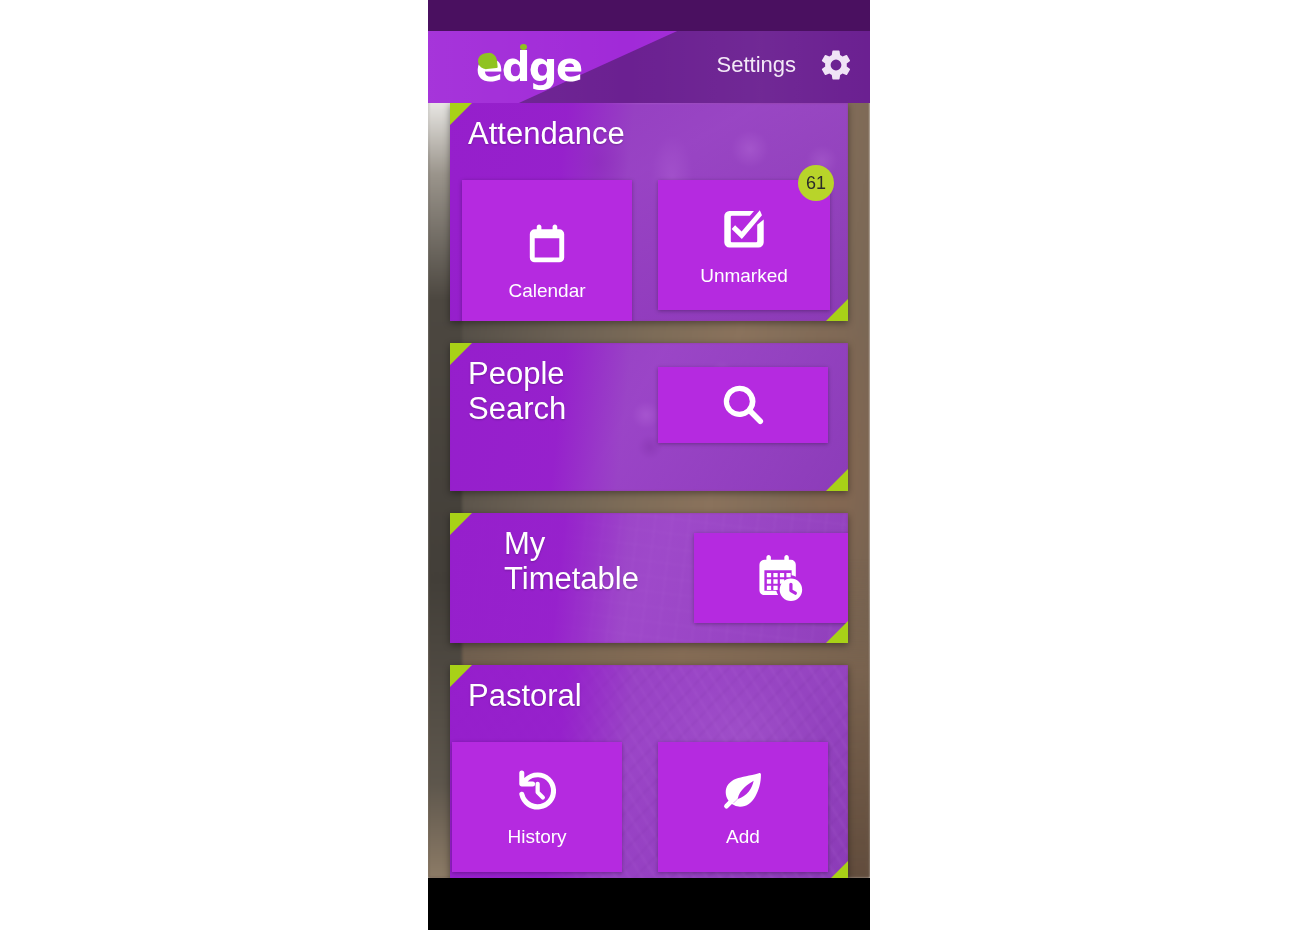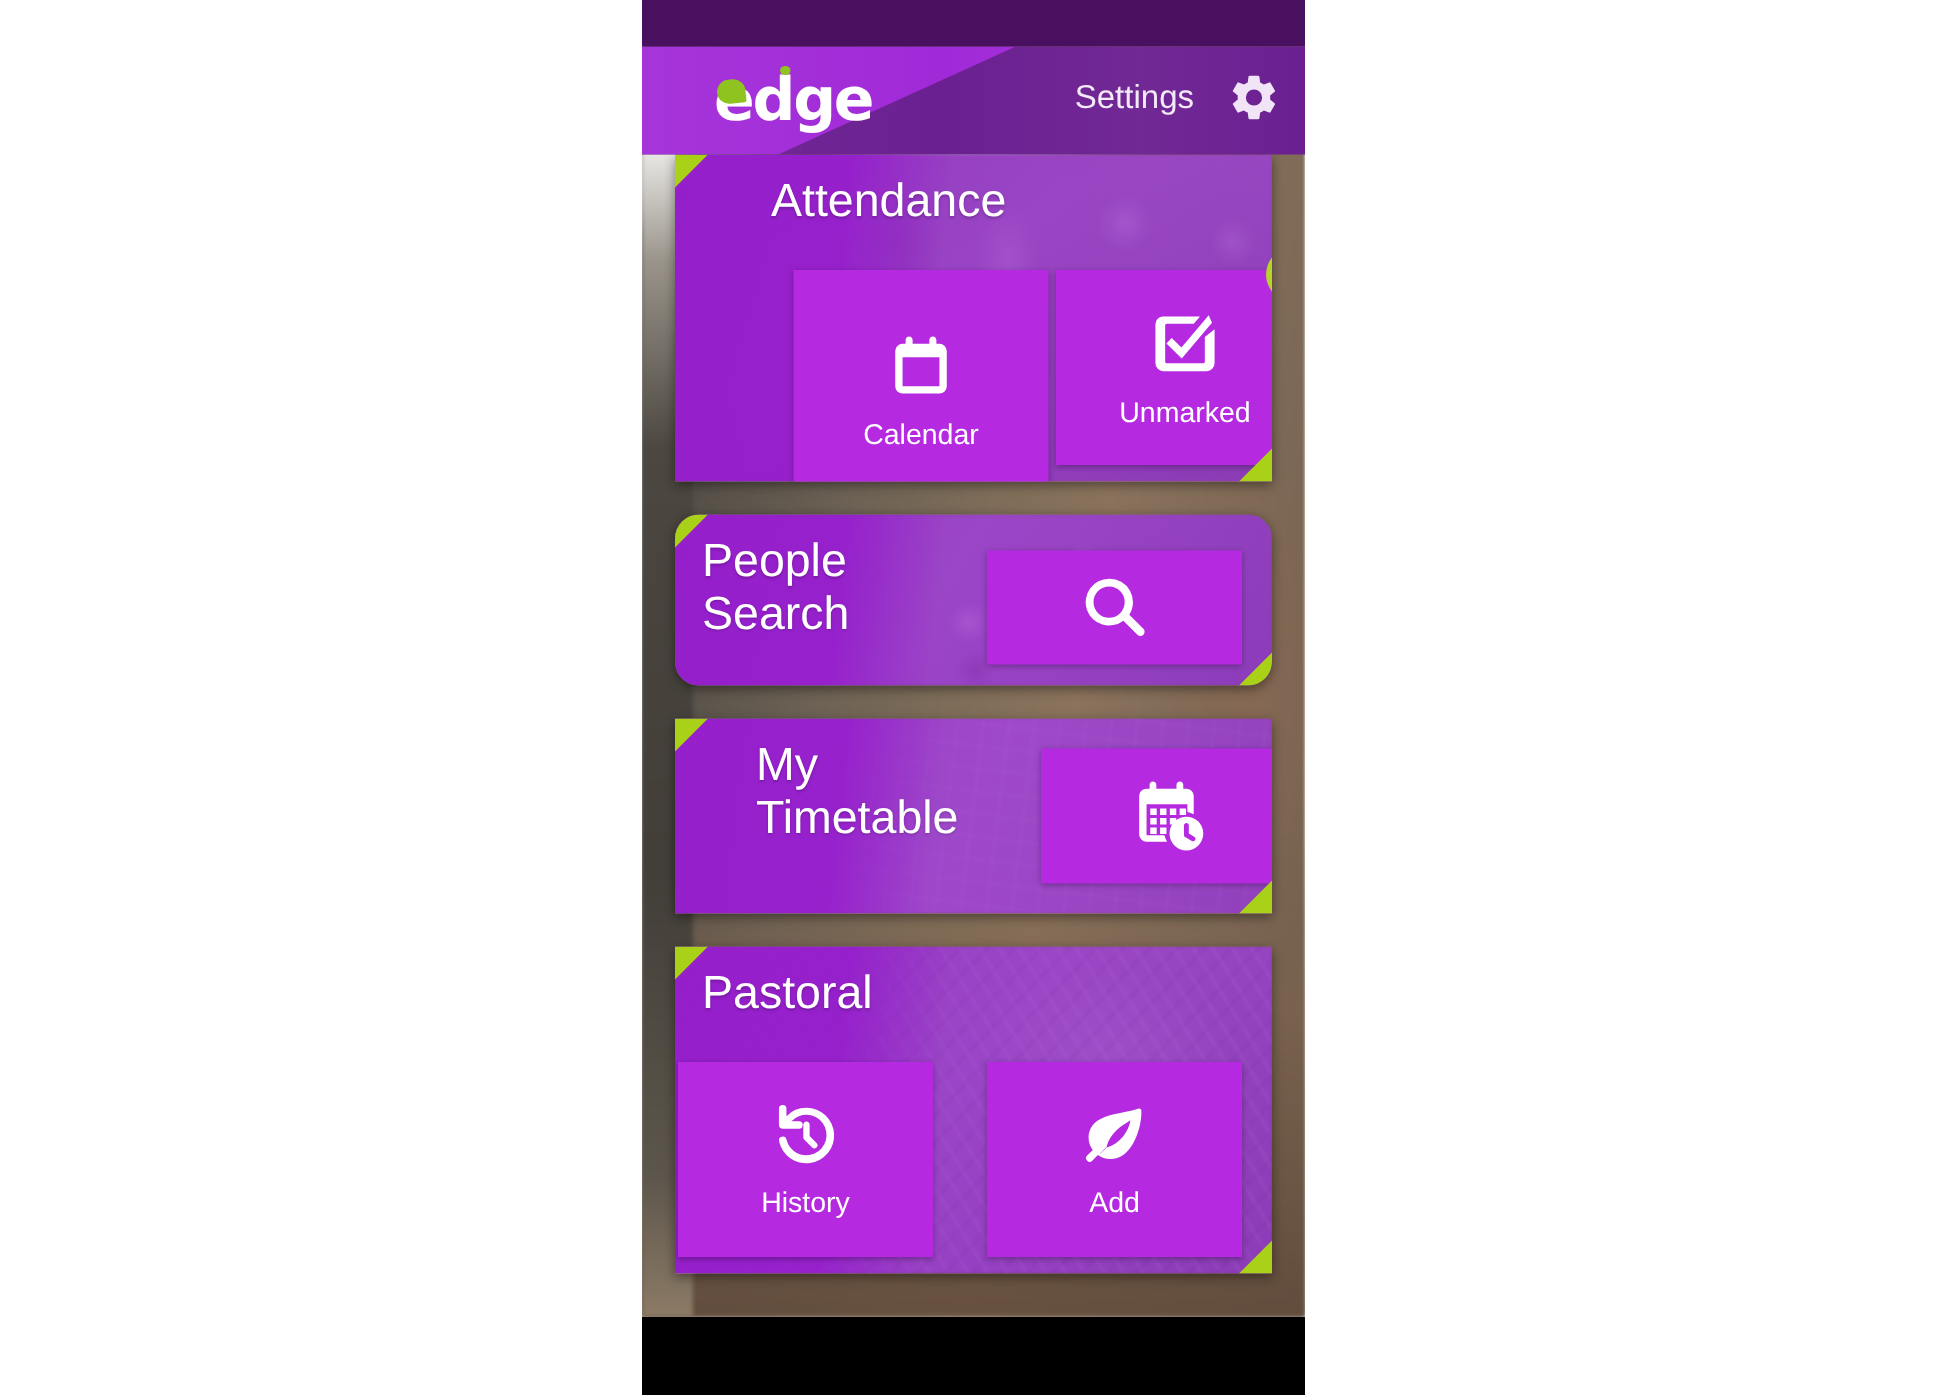--- a/index.html
+++ b/index.html
@@ -225,26 +225,26 @@
     background: #b8d42a;
     color: #2b2b2b;
     font-size: 18px;
     display: flex;
     align-items: center;
     justify-content: center;
     z-index: 9;
   }
 
   
-  #card-attendance { height: 218px; padding-left: 46px; }
-  #card-people     { height: 114px; border-radius: 16px; }
+  #card-attendance { height: 218px; }
+  #card-people     { height: 148px; }
   #card-timetable  { height: 130px; padding-left: 36px; }
   #card-pastoral   { height: 218px; }
 
-  #tile-calendar  { left: 33px;  top: 77px;  width: 170px; height: 161px; }
+  #tile-calendar  { left: 12px;  top: 77px;  width: 170px; height: 161px; }
   #tile-unmarked  { left: 208px; top: 77px;  width: 172px; height: 130px; }
   #badge-unmarked { left: 348px; top: 62px; }
 
   #tile-search    { left: 208px; top: 24px; width: 170px; height: 76px; }
   #tile-ttview    { left: 208px; top: 20px; width: 170px; height: 90px; }
 
   #tile-history   { left: 2px;  top: 77px;  width: 170px; height: 130px; }
   #tile-add       { left: 208px; top: 77px;  width: 170px; height: 130px; }
 
   

